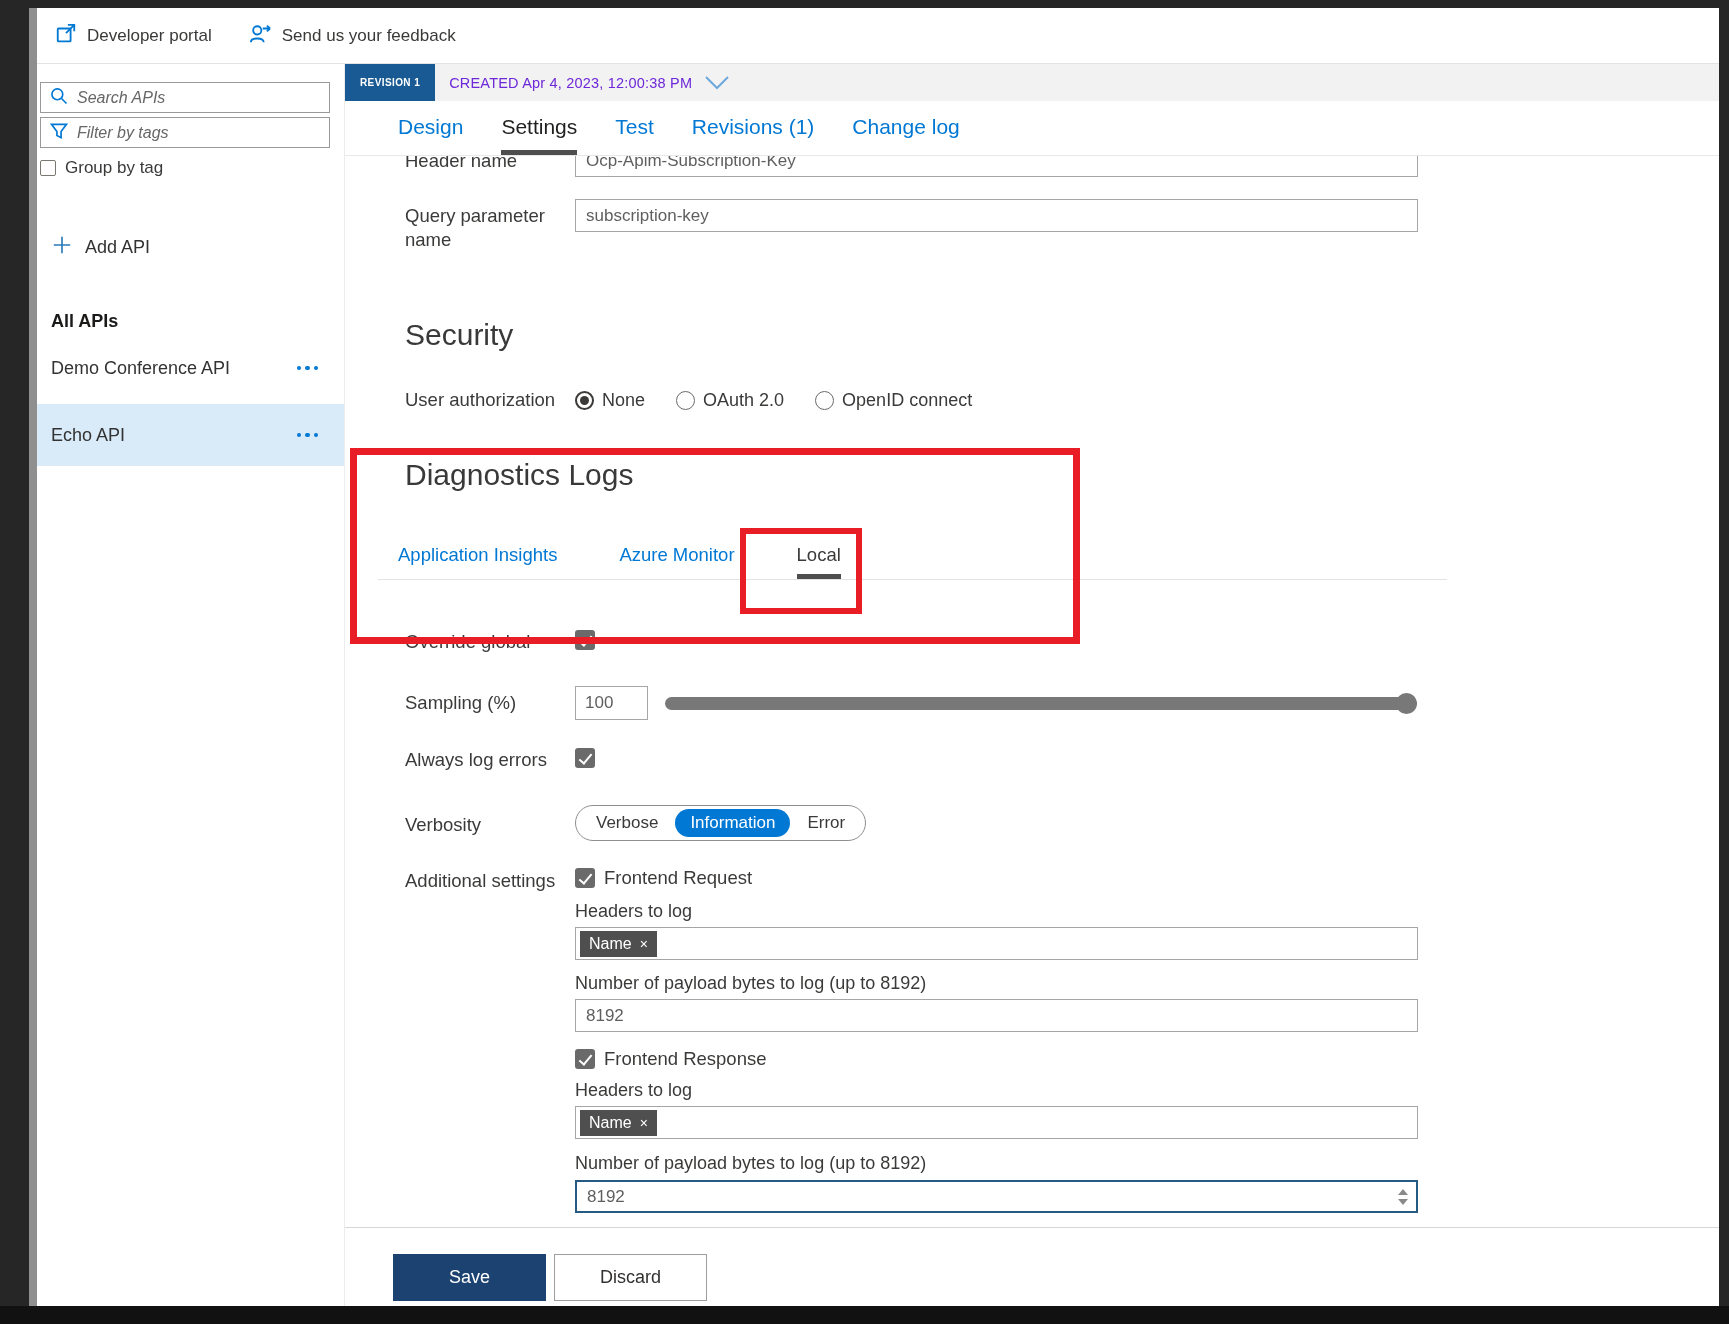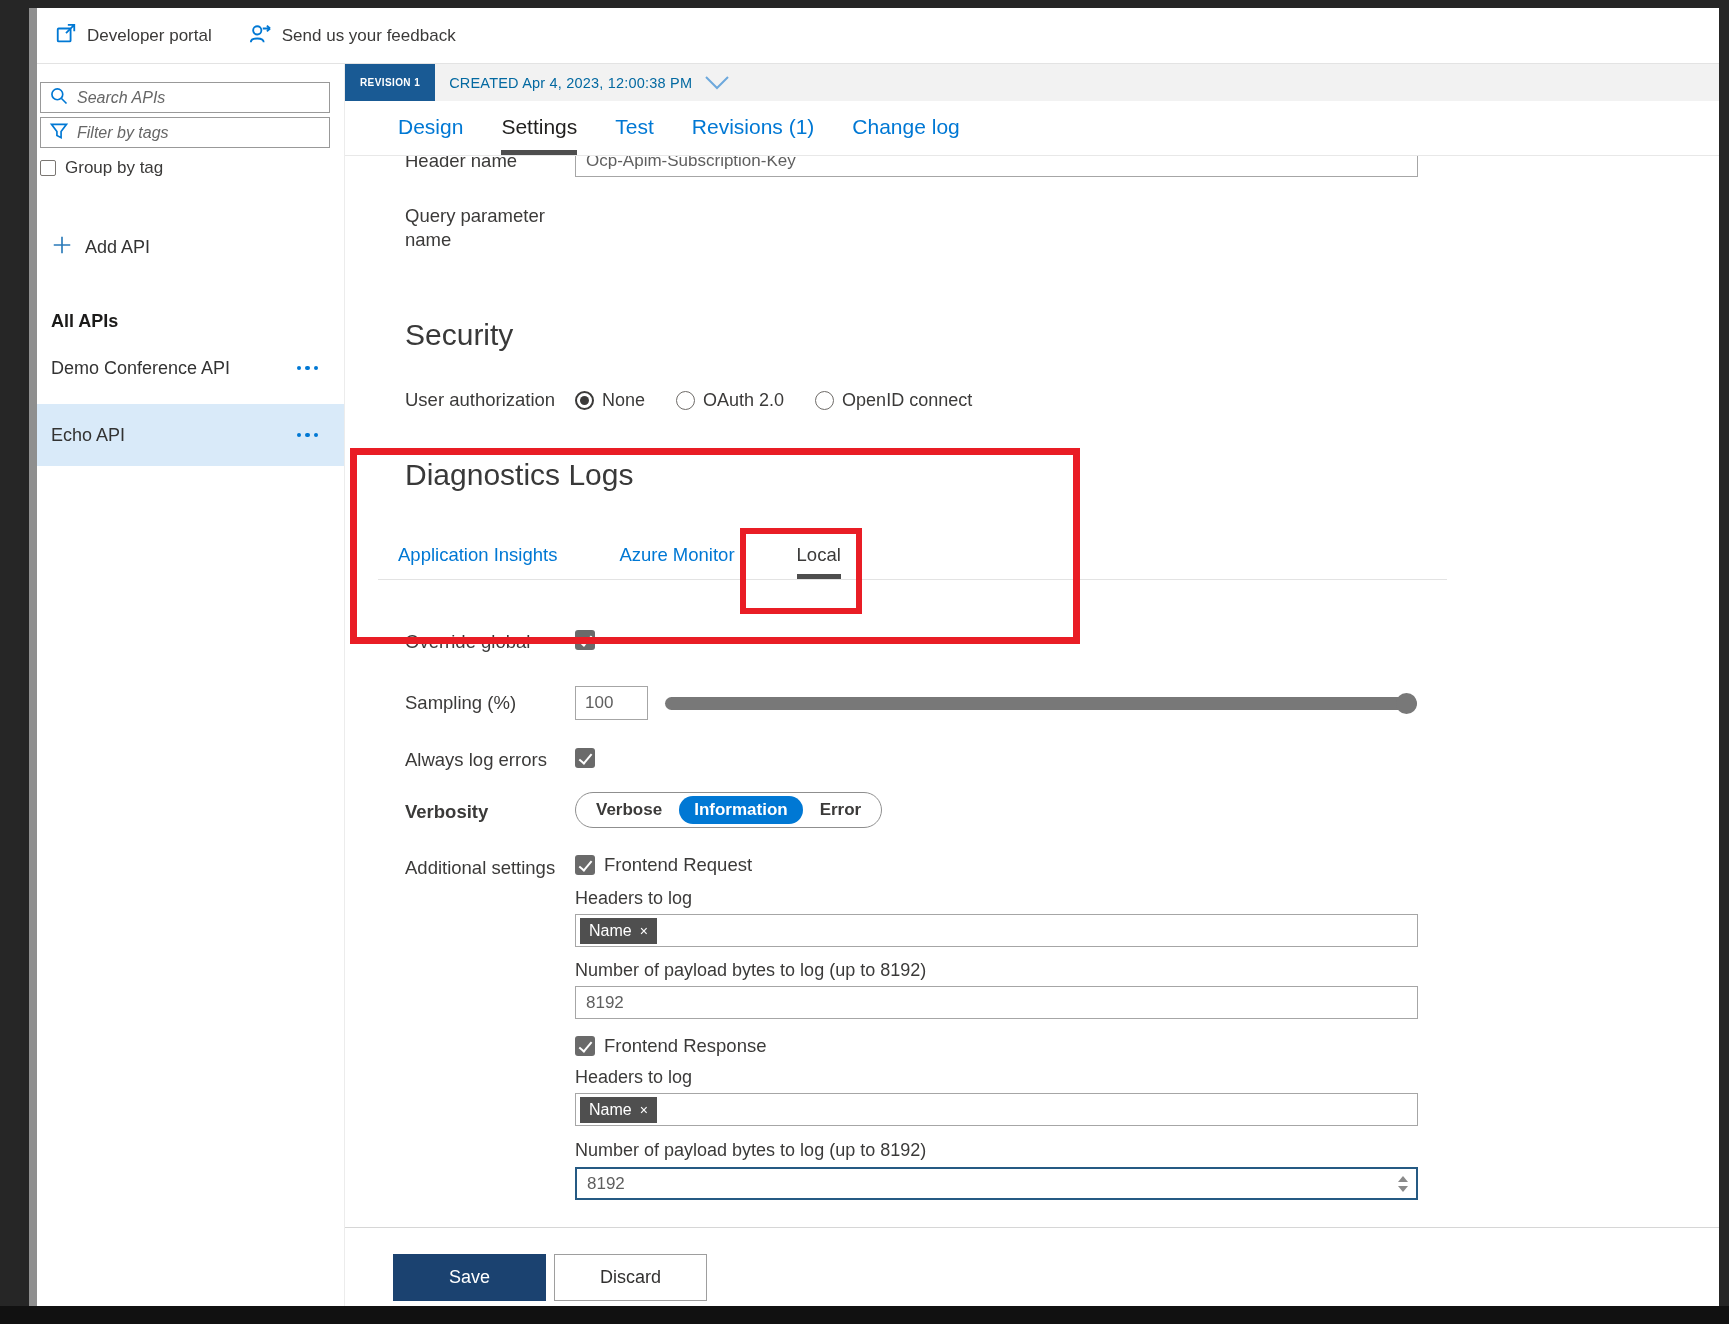--- a/index.html
+++ b/index.html
@@ -27,21 +27,21 @@
   .allapis { margin:50px 0 0 14px; font-size:18px; font-weight:bold; color:#1b1a19; }
   .api-row { display:flex; align-items:center; justify-content:space-between; padding:0 26px 0 14px; height:56px; margin-top:8px; font-size:18px; color:#333; cursor:pointer; }
   .api-row.selected { background:#d9eaf9; height:62px; }
   .dots { display:flex; gap:4px; cursor:pointer; }
   .dots i { width:4.5px; height:4.5px; border-radius:50%; background:#0078d4; display:block; }
 
   
   .main { flex:1; display:flex; flex-direction:column; min-width:0; }
   .revbar { height:37px; background:#f2f2f2; display:flex; align-items:center; flex:0 0 auto; }
   .revbadge { background:#195a94; color:#fff; font-size:10px; font-weight:bold; height:37px; display:flex; align-items:center; padding:0 15px; letter-spacing:.4px; }
-  .revcreated { font-size:14.5px; color:#0369a1; margin-left:14px; letter-spacing:.2px; }
+  .revcreated { font-size:14.5px; color:#6d28d9; margin-left:14px; letter-spacing:.2px; }
   .revchev { margin-left:12px; cursor:pointer; display:flex; }
 
   .tabbar { height:55px; display:flex; align-items:flex-end; gap:38px; padding-left:53px; border-bottom:1px solid #e8e8e8; flex:0 0 auto; }
   .tab { font-size:21px; color:#0078d4; padding-bottom:16px; cursor:pointer; }
   .tab.active { color:#201f1e; border-bottom:5px solid #4e4e4e; padding-bottom:11px; }
 
   .formarea { flex:1; min-height:0; overflow:hidden; position:relative; padding-left:60px; border-bottom:1px solid #d6d6d6; }
 
   .frow { display:flex; }
   .flabel { width:170px; flex:0 0 auto; font-size:18.5px; color:#3b3a39; padding-top:5px; line-height:24px; }
@@ -201,20 +201,23 @@
 
           <div class="frow" style="margin-top:-12px;">
             <div class="flabel">Header name</div>
             <div class="fctl">
               <input class="tinput" type="text" value="Ocp-Apim-Subscription-Key" style="">
             </div>
           </div>
 
           <div class="frow" style="margin-top:22px;">
             <div class="flabel">Query parameter name</div>
+            <div class="fctl">
+              <input class="tinput" type="text" value="subscription-key" style="">
+            </div>
           </div>
 
           <div class="sect-title" style="margin-top:66px;">Security</div>
 
           <div class="frow" style="margin-top:36px;">
             <div class="flabel" style="padding-top:0;">User authorization</div>
             <div class="fctl radio-group">
               <span class="radio-opt">
                 <span class="radio sel"></span>
                 <span>None</span>
@@ -256,21 +259,21 @@
                 <div class="thumb"></div>
               </div>
             </div>
           </div>
 
           <div class="frow" style="margin-top:28px;">
             <div class="flabel" style="padding-top:0;">Always log errors</div>
             <div class="fctl"><span class="cb"></span></div>
           </div>
 
-          <div class="frow" style="margin-top:20px;font-weight:bold;">
+          <div class="frow" style="margin-top:33px;">
             <div class="flabel" style="padding-top:8px;">Verbosity</div>
             <div class="fctl">
               <div class="pillgroup">
                 <span class="pill">Verbose</span>
                 <span class="pill sel">Information</span>
                 <span class="pill">Error</span>
               </div>
             </div>
           </div>
 

